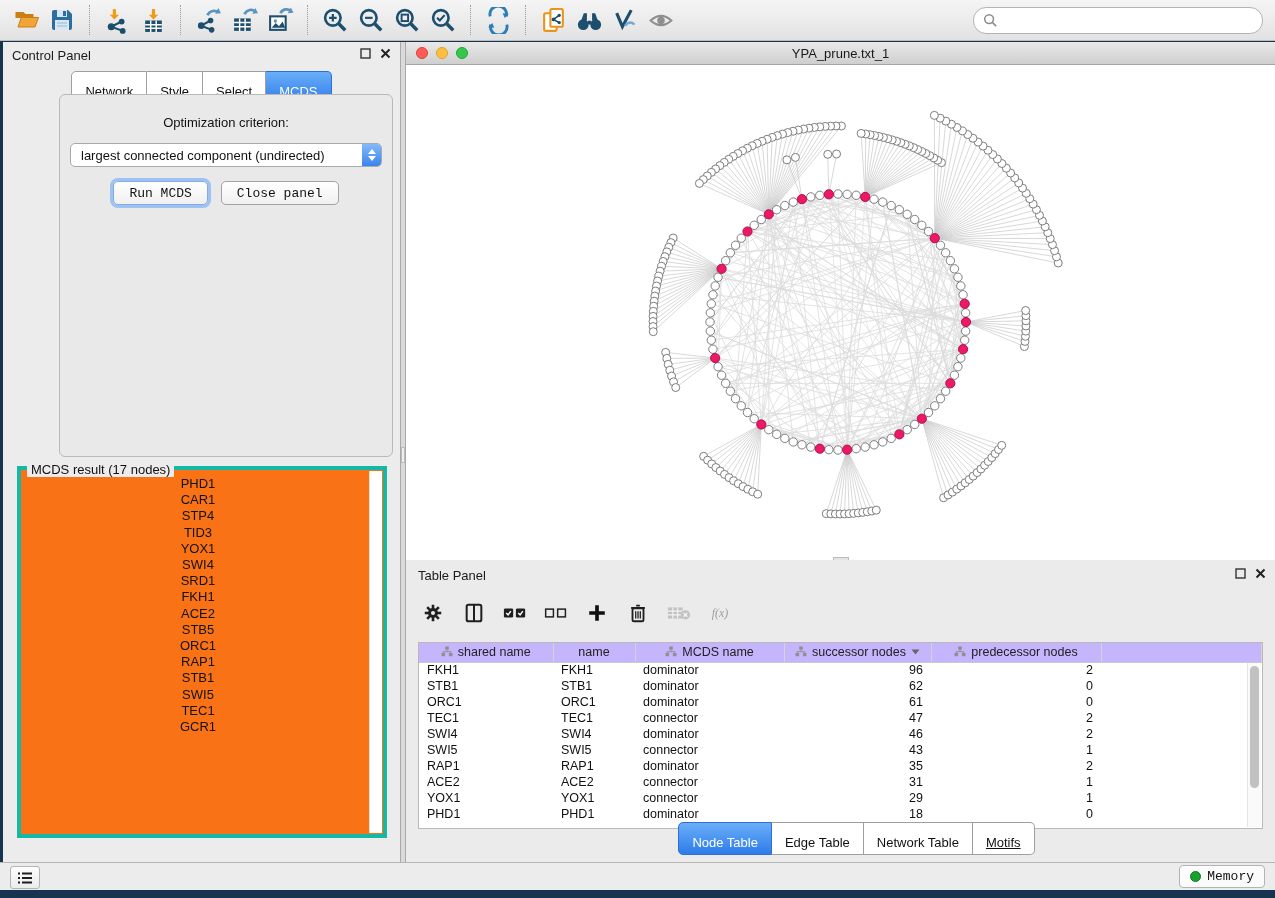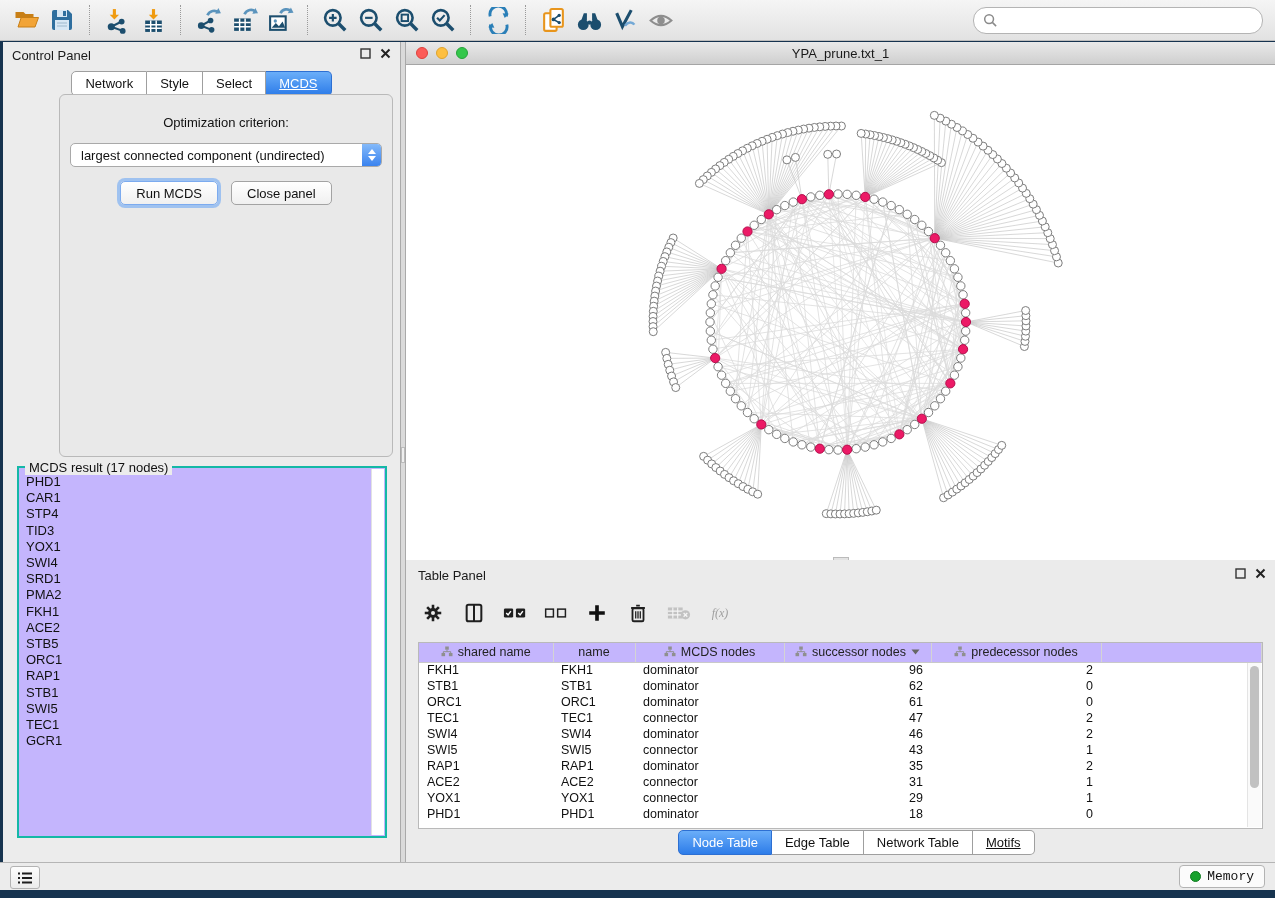--- a/index.html
+++ b/index.html
@@ -23,41 +23,41 @@
   .search-box input { border:none; outline:none; flex:1; font-size:13px; background:transparent; margin-left:6px;
     font-family:"Liberation Sans",sans-serif; }
 
   
   .control-panel { position:absolute; left:3px; top:42px; width:397px; height:820px; background:#ececec; }
   .cp-header { position:relative; height:26px; }
   .cp-title { position:absolute; left:9px; top:6px; font-size:13px; color:#1a1a1a; }
   .win-btns { position:absolute; right:9px; top:6px; display:flex; gap:9px; align-items:center; }
   .cp-tabs { position:absolute; left:0; top:29px; width:100%; display:flex; justify-content:center; }
   .tabs { display:flex; }
-  .tab { background:#fff; border:1px solid #9f9f9f; border-left:none; padding:4px 13px 4px; font-size:13px; color:#111; cursor:default; }
+  .tab { background:#fff; border:1px solid #9f9f9f; border-left:none; padding:12px 13px 4px; font-size:13px; color:#111; cursor:default; }
   .tab:first-child { border-left:1px solid #9f9f9f; border-radius:5px 0 0 5px; }
   .tab:last-child { border-radius:0 5px 5px 0;text-decoration:underline; }
   .tab.active { background:linear-gradient(#6aaef9,#2d7ce9); color:#fff; border-color:#2d6fd2; }
   .cp-body { position:absolute; left:8px; right:7px; top:52px; height:363px; background:#e9e9e9;
     border:1px solid #b9b9b9; border-radius:6px;margin-left:48px; }
   .opt-label { text-align:center; margin-top:20px; font-size:13px; color:#111; }
   .dropdown { position:relative; margin:13px auto 0; width:312px; height:24px; background:#fff;
     border:1px solid #a9a9a9; border-radius:5px; display:flex; align-items:center; }
   .dropdown .dd-text { flex:1; font-size:13px; padding-left:10px; white-space:nowrap; overflow:hidden; }
   .dd-stepper { width:19px; height:22px; margin:0; border-radius:0 4px 4px 0;
     background:linear-gradient(#84bafa,#3a83ef); display:flex; flex-direction:column; align-items:center; justify-content:center; gap:2px; }
   .dd-stepper i { width:0; height:0; border-left:4px solid transparent; border-right:4px solid transparent; display:block; }
   .dd-up { border-bottom:5px solid #fff; }
   .dd-down { border-top:5px solid #fff; }
   .btn-row { display:flex; justify-content:center; gap:13px; margin-top:14px; }
-  .mac-btn { height:24px; padding:0 15px; font-size:13px; font-family:Liberation Sans, sans-serif;
+  .mac-btn { height:24px; padding:0 15px; font-size:13px; font-family:Liberation Mono, monospace;
     background:linear-gradient(#ffffff,#f0f0f0); border:1px solid #a3a3a3; border-radius:5px; color:#111;text-align:right; }
   .mac-btn.focused { box-shadow:0 0 0 3px rgba(98,162,246,.55); border-color:#7cabef; }
 
-  .result-box { position:absolute; left:14px; top:424px; width:370px; height:372px; background:#c4b5fd; border:2px solid #14b8a6; }
+  .result-box { position:absolute; left:14px; top:424px; width:370px; height:372px; background:#f97316; border:4px solid #14b8a6;text-align:center; }
   .result-legend { position:absolute; top:-8px; left:6px; background:#ececec; padding:0 4px; font-size:13px; color:#111; }
   .result-list { position:absolute; top:2px; left:2px; right:15px; bottom:2px; overflow:hidden;
     font-size:13px; line-height:16.2px; padding:4px 0 0 5px; }
   .result-scroll { position:absolute; top:1px; bottom:1px; right:1px; width:13px; background:#fff; border-left:1px solid #e2e2e2; }
 
   
   .v-splitter { position:absolute; left:400px; top:42px; width:6px; height:820px; background:#dadada;
     border-left:1px solid #a9a9a9; border-right:1px solid #a9a9a9; }
   .grip-v { position:absolute; left:0; right:0; top:405px; height:16px; background:#efefef; border:1px solid #bbb; }
 
@@ -285,21 +285,20 @@
     <div class="result-box">
       <span class="result-legend">MCDS result (17 nodes)</span>
       <div class="result-list">
           <div>PHD1</div>
           <div>CAR1</div>
           <div>STP4</div>
           <div>TID3</div>
           <div>YOX1</div>
           <div>SWI4</div>
           <div>SRD1</div>
-          <div>PMA2</div>
           <div>FKH1</div>
           <div>ACE2</div>
           <div>STB5</div>
           <div>ORC1</div>
           <div>RAP1</div>
           <div>STB1</div>
           <div>SWI5</div>
           <div>TEC1</div>
           <div>GCR1</div>
         </div>
@@ -1083,21 +1082,21 @@
                 </span></th>
             <th><span class="th-inner">
               <svg width="12" height="11" viewBox="0 0 12 11">
                     <g fill="#8f8f8f">
                       <rect x="4.2" y="0.5" width="3.6" height="3.2"></rect>
                       <rect x="0.5" y="7" width="3.6" height="3.2"></rect>
                       <rect x="7.9" y="7" width="3.6" height="3.2"></rect>
                       <path d="M6 3.7v2M2.3 7V5.7h7.4V7" stroke="#8f8f8f" fill="none" stroke-width="1"></path>
                     </g>
                   </svg>
-              <span>MCDS nodes</span>
+              <span>MCDS name</span>
                 </span></th>
             <th><span class="th-inner">
               <svg width="12" height="11" viewBox="0 0 12 11">
                     <g fill="#8f8f8f">
                       <rect x="4.2" y="0.5" width="3.6" height="3.2"></rect>
                       <rect x="0.5" y="7" width="3.6" height="3.2"></rect>
                       <rect x="7.9" y="7" width="3.6" height="3.2"></rect>
                       <path d="M6 3.7v2M2.3 7V5.7h7.4V7" stroke="#8f8f8f" fill="none" stroke-width="1"></path>
                     </g>
                   </svg>

